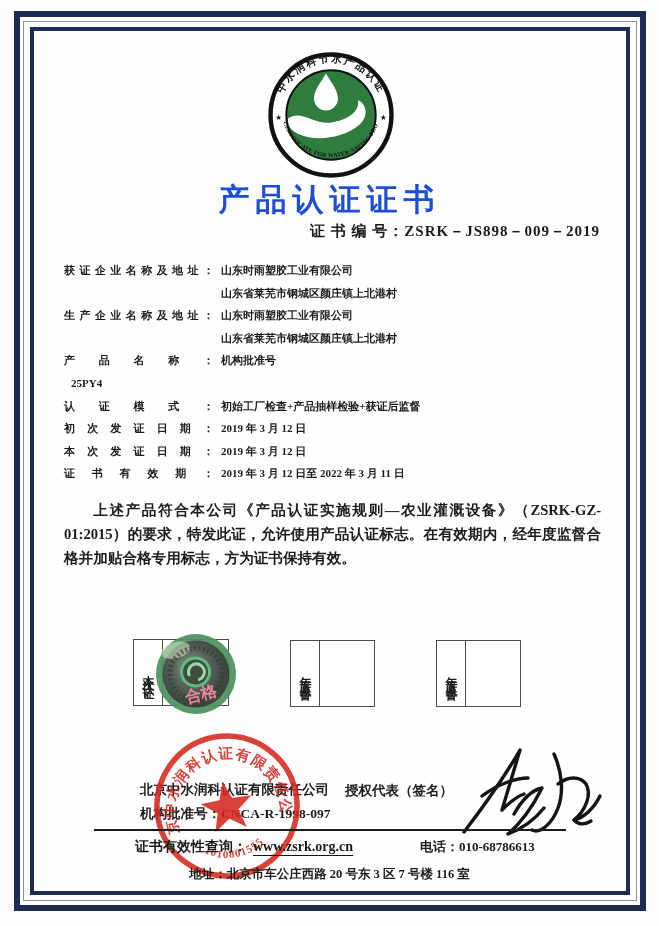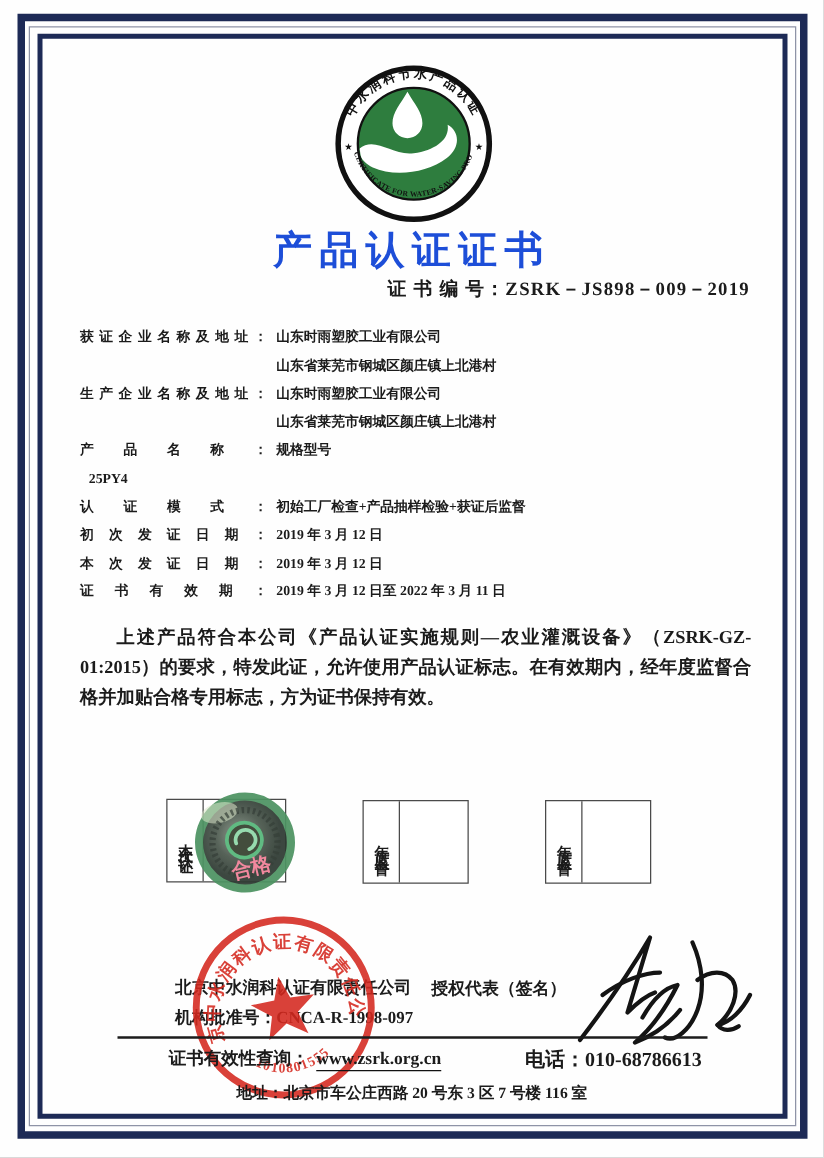--- a/index.html
+++ b/index.html
@@ -46,21 +46,21 @@
   .red-seal   { position:absolute; left:152px; top:731px; width:150px; height:150px; transform:rotate(-10deg); opacity:.88; }
   .signature  { position:absolute; left:458px; top:744px; width:150px; height:100px; }
 
   .issuer-company { position:absolute; left:140px; top:781px; font-size:13.5px; font-weight:bold; }
   .issuer-approval{ position:absolute; left:140px; top:805px; font-size:13.5px; font-weight:bold; }
   .signer-label   { position:absolute; left:345px; top:782px; font-size:13.5px; font-weight:bold; }
 
   .rule { position:absolute; left:94px; top:829px; width:472px; height:2px; background:#1c1c1c; }
   .query-line { position:absolute; left:135px; top:838px; font-size:14px; font-weight:bold; }
   .query-url  { margin-left:6px; border-bottom:1.5px solid #111; padding-bottom:1px; }
-  .phone-line { position:absolute; left:420px; top:838px; font-size:16px; font-weight:bold; }
+  .phone-line { position:absolute; left:420px; top:838px; font-size:13px; font-weight:bold; }
   .address    { position:absolute; left:0; right:0; top:866px; text-align:center; font-size:12.5px; font-weight:bold; }
 
   svg text { font-family:"Liberation Serif","DejaVu Serif",serif; }
 </style>
 </head>
 <body>
 
 <div class="page">
   <div class="frame-outer"></div>
   <div class="frame-mid"></div>
@@ -106,21 +106,21 @@
     </div>
     <div class="field-row">
       <span class="field-label">生产企业名称及地址：</span>
       <span class="field-value">
         <div>山东时雨塑胶工业有限公司</div>
         <div>山东省莱芜市钢城区颜庄镇上北港村</div>
       </span>
     </div>
     <div class="field-row">
       <span class="field-label">产品名称：</span>
-      <span class="field-value">规格型号</span>
+      <span class="field-value">机构批准号</span>
     </div>
     <div class="field-row">
       <span class="field-value">25PY4</span>
     </div>
     <div class="field-row">
     </div>
     <div class="field-row">
       <span class="field-label">认证模式：</span>
       <span class="field-value">初始工厂检查+产品抽样检验+获证后监督</span>
     </div>

